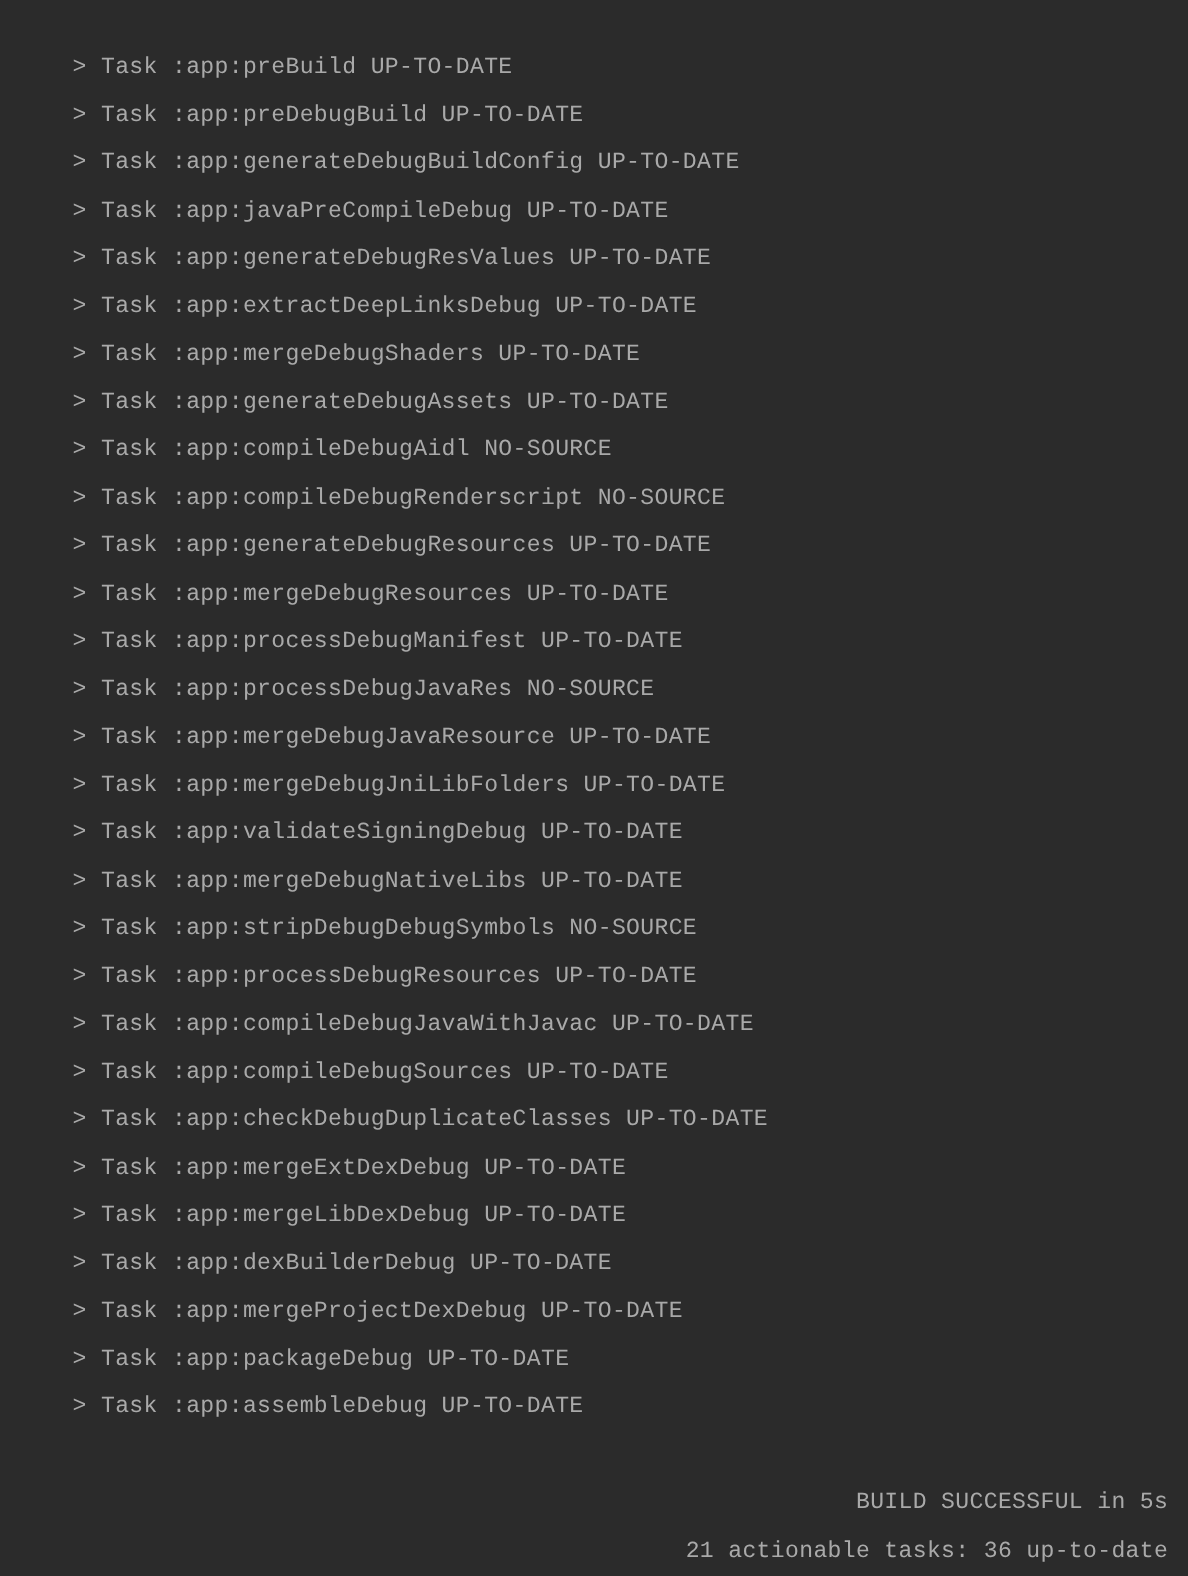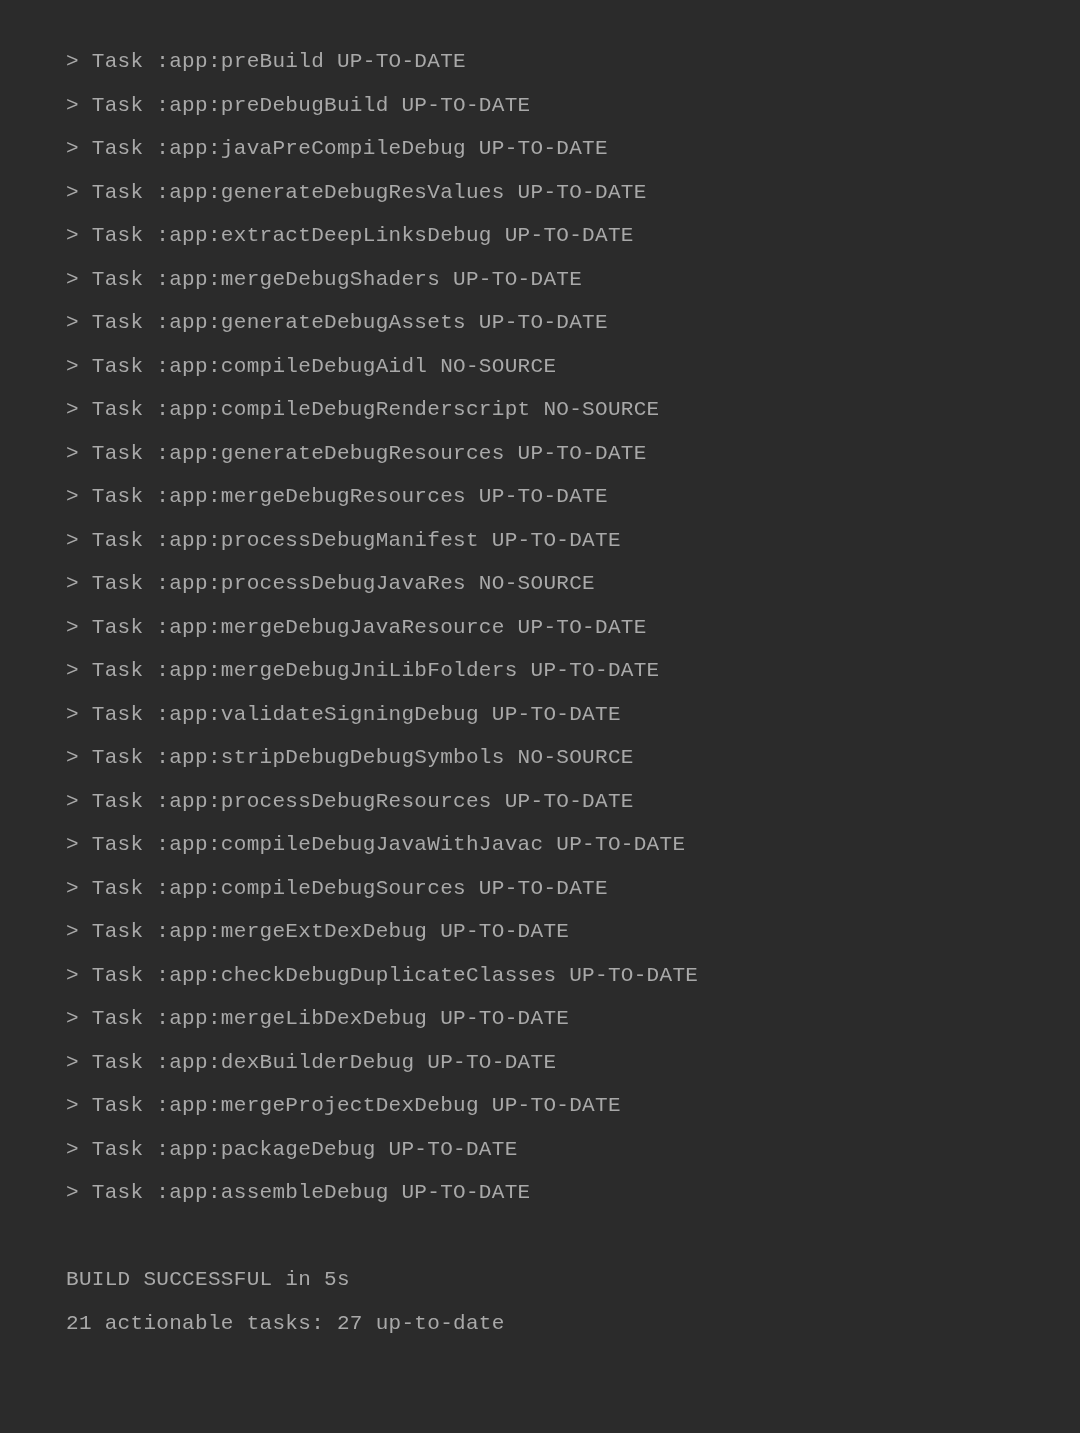--- a/index.html
+++ b/index.html
@@ -16,52 +16,55 @@
     padding: 10px 18px;
     width: 1080px;
     font-weight: 500;
     letter-spacing: 0.3px;
   }
   .task-line {
     white-space: pre;
   }
   .summary-line {
     white-space: pre;
+    text-align: right;
   }
   .blank-line {
     height: 1.5em;
   }
 </style>
 </head>
 <body>
 
 <div id="output">
     <div class="task-line">&gt; Task :app:preBuild UP-TO-DATE</div>
     <div class="task-line">&gt; Task :app:preDebugBuild UP-TO-DATE</div>
+    <div class="task-line">&gt; Task :app:generateDebugBuildConfig UP-TO-DATE</div>
     <div class="task-line">&gt; Task :app:javaPreCompileDebug UP-TO-DATE</div>
     <div class="task-line">&gt; Task :app:generateDebugResValues UP-TO-DATE</div>
     <div class="task-line">&gt; Task :app:extractDeepLinksDebug UP-TO-DATE</div>
     <div class="task-line">&gt; Task :app:mergeDebugShaders UP-TO-DATE</div>
     <div class="task-line">&gt; Task :app:generateDebugAssets UP-TO-DATE</div>
     <div class="task-line">&gt; Task :app:compileDebugAidl NO-SOURCE</div>
     <div class="task-line">&gt; Task :app:compileDebugRenderscript NO-SOURCE</div>
     <div class="task-line">&gt; Task :app:generateDebugResources UP-TO-DATE</div>
     <div class="task-line">&gt; Task :app:mergeDebugResources UP-TO-DATE</div>
     <div class="task-line">&gt; Task :app:processDebugManifest UP-TO-DATE</div>
     <div class="task-line">&gt; Task :app:processDebugJavaRes NO-SOURCE</div>
     <div class="task-line">&gt; Task :app:mergeDebugJavaResource UP-TO-DATE</div>
     <div class="task-line">&gt; Task :app:mergeDebugJniLibFolders UP-TO-DATE</div>
     <div class="task-line">&gt; Task :app:validateSigningDebug UP-TO-DATE</div>
+    <div class="task-line">&gt; Task :app:mergeDebugNativeLibs UP-TO-DATE</div>
     <div class="task-line">&gt; Task :app:stripDebugDebugSymbols NO-SOURCE</div>
     <div class="task-line">&gt; Task :app:processDebugResources UP-TO-DATE</div>
     <div class="task-line">&gt; Task :app:compileDebugJavaWithJavac UP-TO-DATE</div>
     <div class="task-line">&gt; Task :app:compileDebugSources UP-TO-DATE</div>
+    <div class="task-line">&gt; Task :app:checkDebugDuplicateClasses UP-TO-DATE</div>
     <div class="task-line">&gt; Task :app:mergeExtDexDebug UP-TO-DATE</div>
-    <div class="task-line">&gt; Task :app:checkDebugDuplicateClasses UP-TO-DATE</div>
     <div class="task-line">&gt; Task :app:mergeLibDexDebug UP-TO-DATE</div>
     <div class="task-line">&gt; Task :app:dexBuilderDebug UP-TO-DATE</div>
     <div class="task-line">&gt; Task :app:mergeProjectDexDebug UP-TO-DATE</div>
     <div class="task-line">&gt; Task :app:packageDebug UP-TO-DATE</div>
     <div class="task-line">&gt; Task :app:assembleDebug UP-TO-DATE</div>
     <div class="blank-line"></div>
     <div class="summary-line">BUILD SUCCESSFUL in 5s</div>
-    <div class="summary-line">21 actionable tasks: 27 up-to-date</div>
+    <div class="summary-line">21 actionable tasks: 36 up-to-date</div>
   </div>
 
 </body></html>

